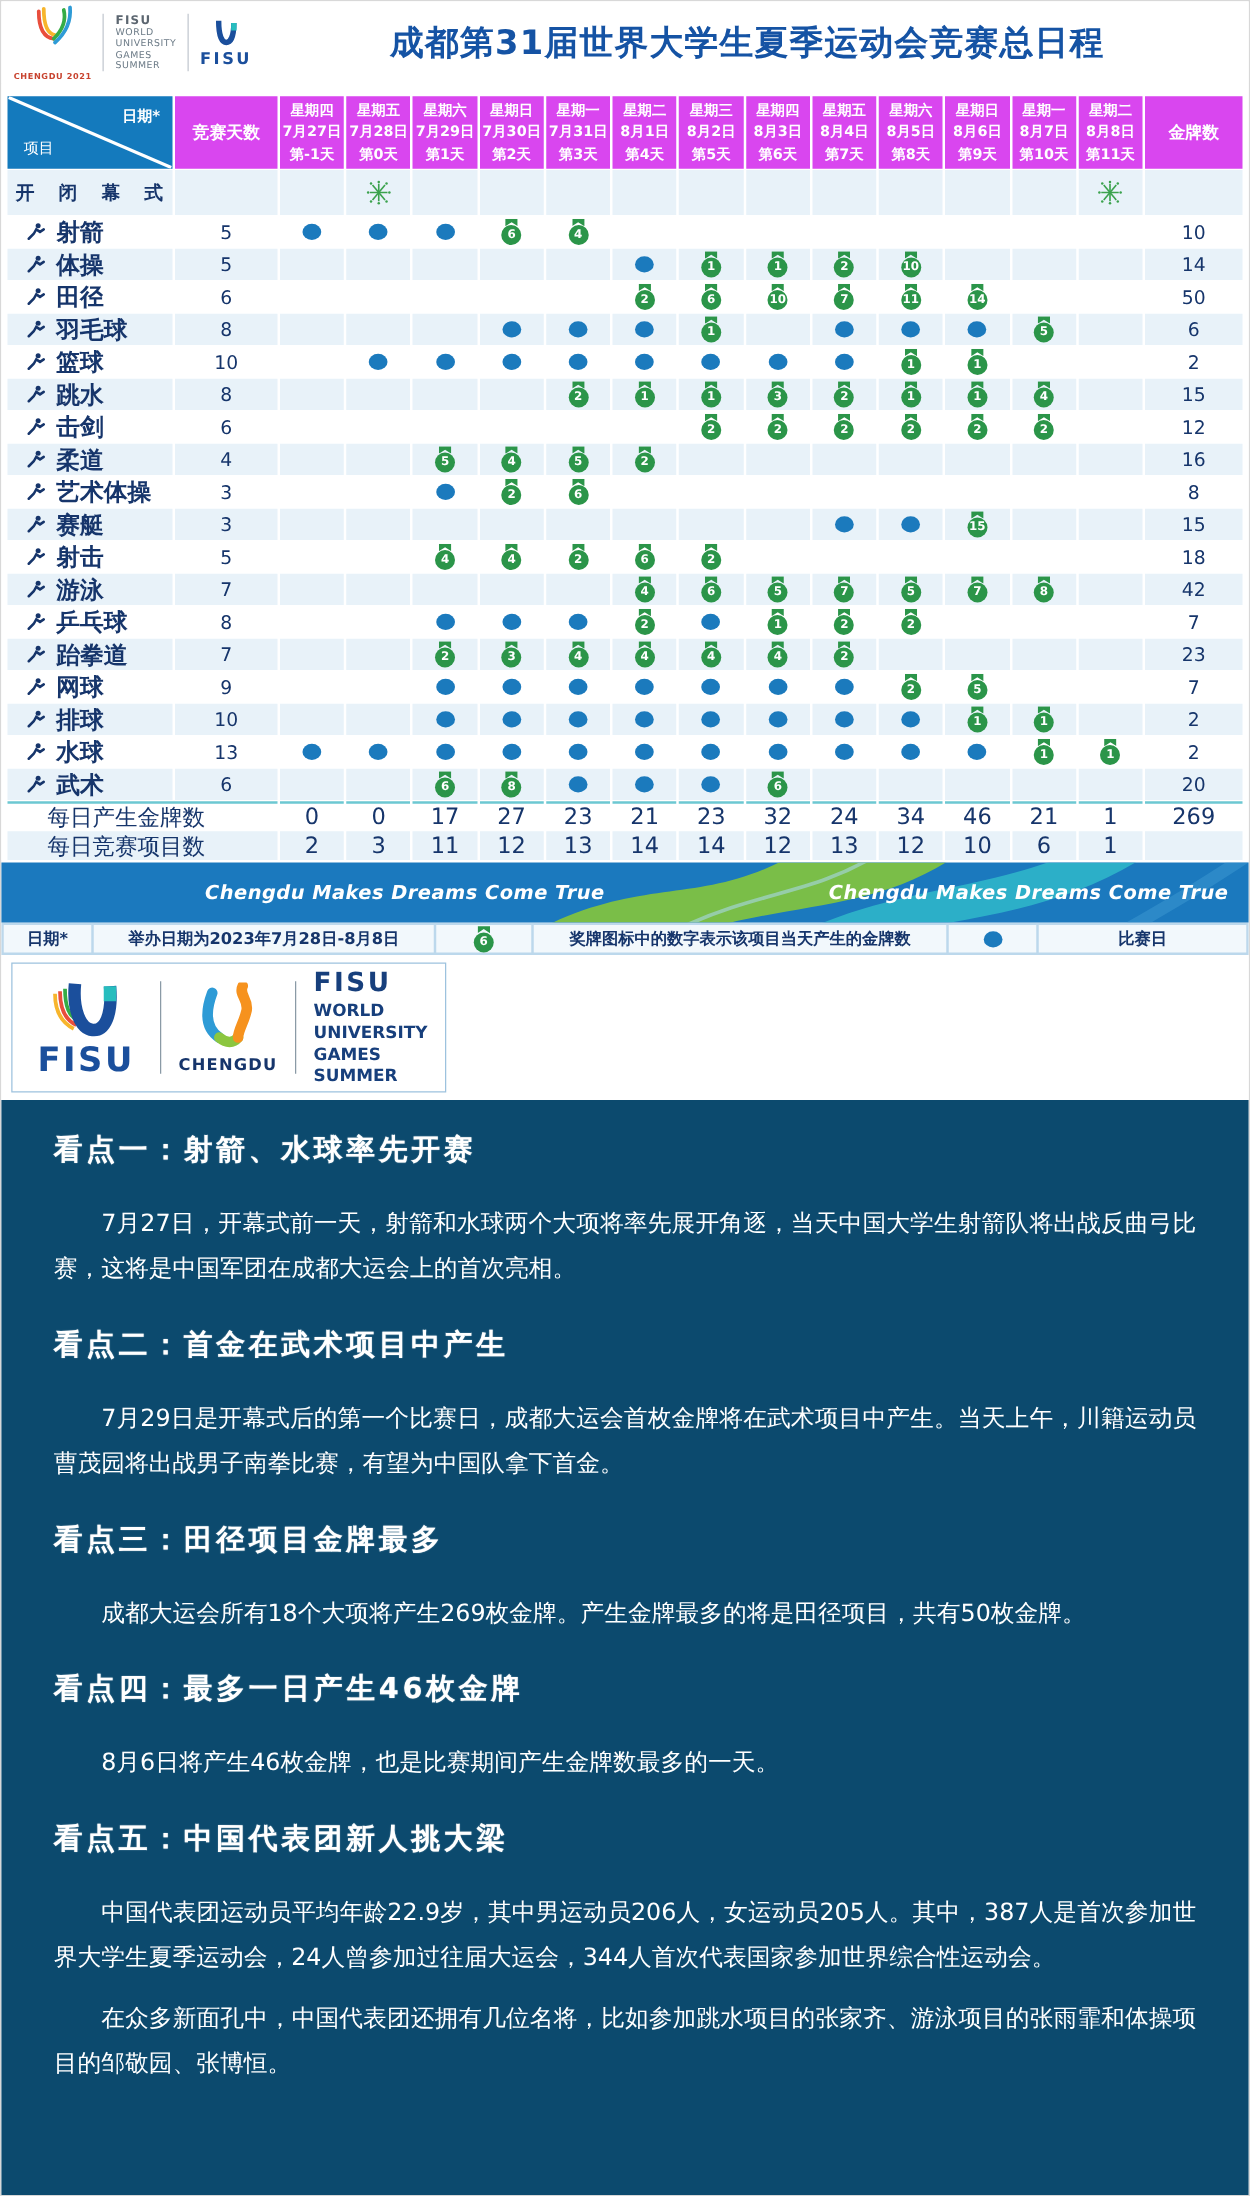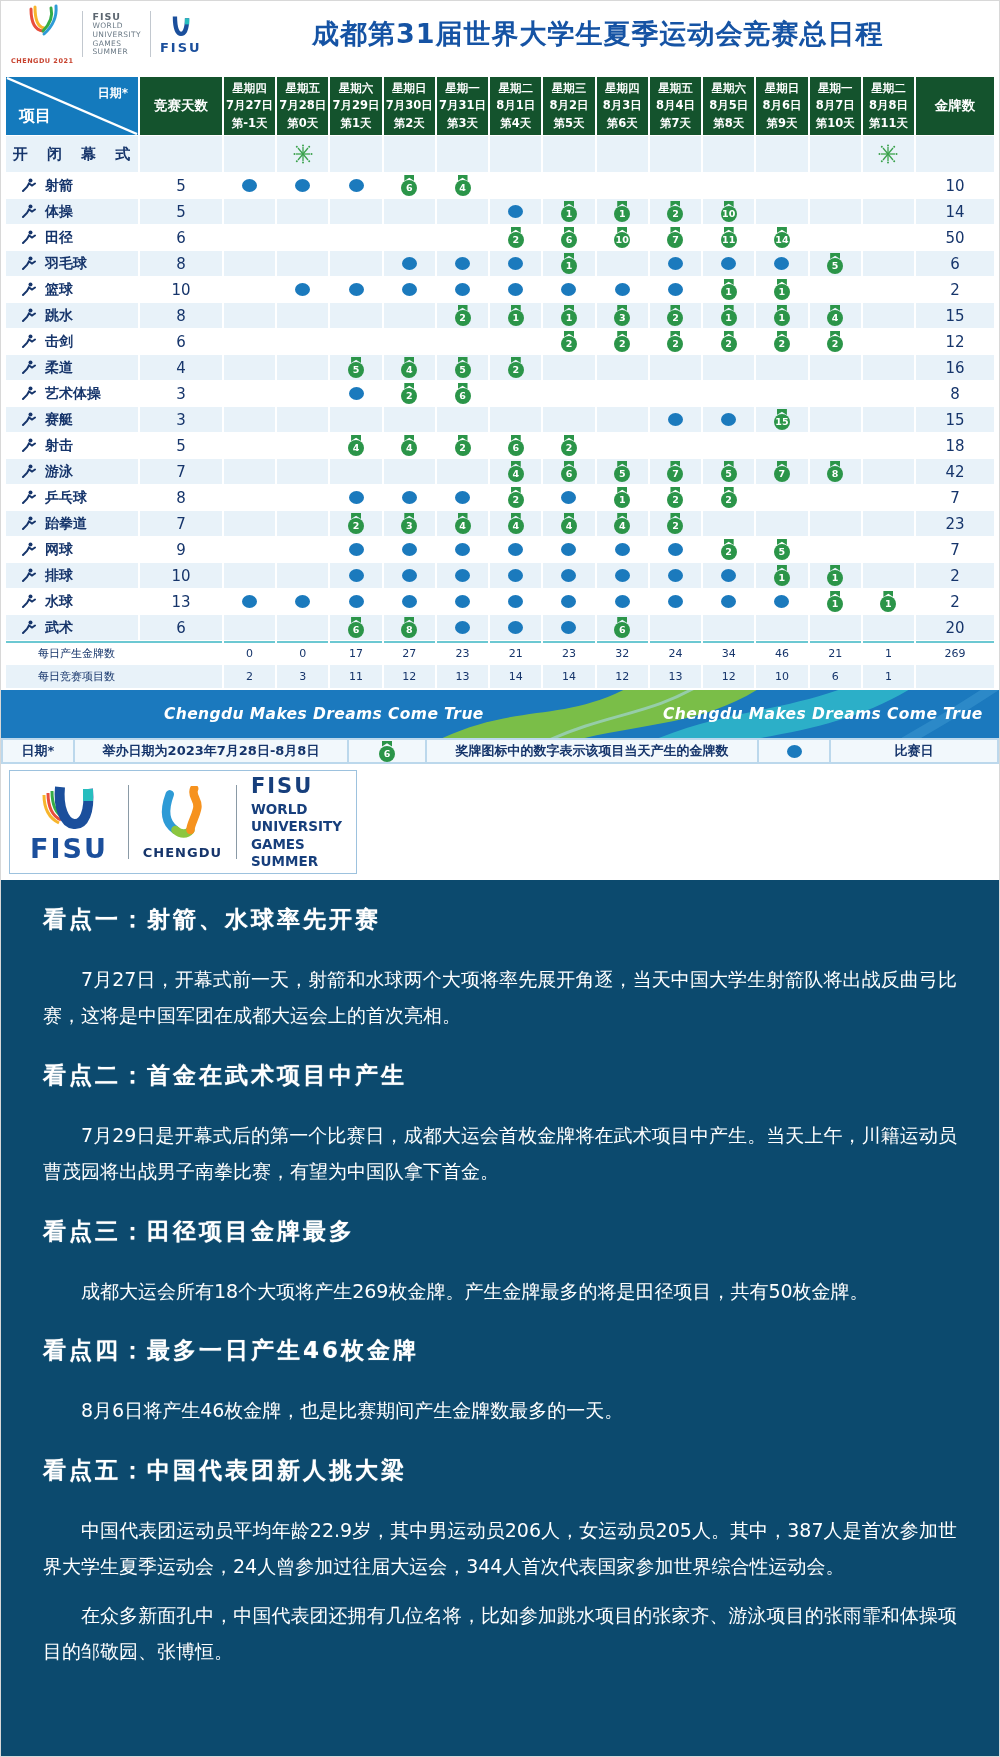--- a/index.html
+++ b/index.html
@@ -16,39 +16,39 @@
   .fisu-stack span{font-size:7.5px;letter-spacing:.4px;}
   .logo-fisu{display:flex;flex-direction:column;align-items:center;line-height:1;}
   .logo-fisu b{font-size:13px;color:#1B4F9C;letter-spacing:2px;margin-top:1px;}
   h1.title{flex:1;text-align:center;font-size:27px;color:#1553A4;margin:0;font-weight:800;letter-spacing:1px;}
   
   .table-wrap{padding:10px 5px 0;background:#fff;}
   .grid{display:grid;grid-template-columns:132px 82px repeat(13,1fr) 78px;
         grid-template-rows:58px 36px repeat(18,25px) 23px 23px;gap:1px 2px;background:#fff;}
   .cell{display:flex;align-items:center;justify-content:center;background:#fff;color:#16356B;overflow:hidden;}
   .stripe{background:#E8F2F9;}
-  .hcell{background:#14532d;color:#fff;}
+  .hcell{background:#d946ef;color:#fff;}
   .corner{background:#147ABD;position:relative;}
   .diag{position:absolute;inset:0;width:100%;height:100%;}
   .c-top{position:absolute;top:8px;right:10px;font-size:12px;color:#fff;font-weight:600;}
-  .c-bot{position:absolute;bottom:8px;left:13px;font-size:16px;color:#fff;font-weight:700;margin-top:25px;}
+  .c-bot{position:absolute;bottom:8px;left:13px;font-size:12px;color:#fff;font-weight:400;margin-top:25px;}
   .hdays,.hgold{font-size:13.5px;font-weight:bold;}
   .hdate{flex-direction:column;font-size:11.5px;font-weight:600;line-height:1.5;}
   .cer-label{font-weight:bold;letter-spacing:7px;font-size:15px;padding-left:6px;}
   .sport{justify-content:flex-start;padding-left:13px;gap:9px;}
-  .sname{font-weight:bold;font-size:14px;white-space:nowrap;}
+  .sname{font-weight:bold;font-size:19px;white-space:nowrap;}
   .sicon{display:inline-flex;width:17px;justify-content:center;}
   .num{font-size:15px;}
   .dot{width:15px;height:13px;border-radius:50%;background:#1B7ABD;display:inline-block;}
   .medal{display:inline-flex;flex-direction:column;align-items:center;line-height:1;}
   .rib{width:10px;height:6px;background:#2B9549;clip-path:polygon(0 0,100% 0,100% 100%,50% 45%,0 100%);}
   .cir{width:16px;height:16px;border-radius:50%;background:#2B9549;color:#fff;font-size:9.5px;
        font-weight:bold;display:flex;align-items:center;justify-content:center;margin-top:-1px;}
   .sumlabel{justify-content:flex-start;padding-left:32px;font-size:14px;}
-  .sum{font-size:11px;}
+  .sum{font-size:18px;}
   .sumtop{border-top:2px solid #6CC8D2;}
   
   .banner{position:relative;height:48px;background:#1B79BE;overflow:hidden;margin-top:2px;}
   .bdeco{position:absolute;inset:0;width:100%;height:100%;}
   .slog{position:absolute;top:50%;transform:translateY(-50%);color:#fff;font-style:italic;
         font-size:15.5px;font-weight:600;letter-spacing:.4px;white-space:nowrap;text-align:center;}
   .s1{left:163px;}.s2{left:662px;}
   
   .legend{display:grid;grid-template-columns:70px 272px 76px 330px 70px 1fr;gap:2px;
           background:#BCD8EC;padding:2px 2px;}

